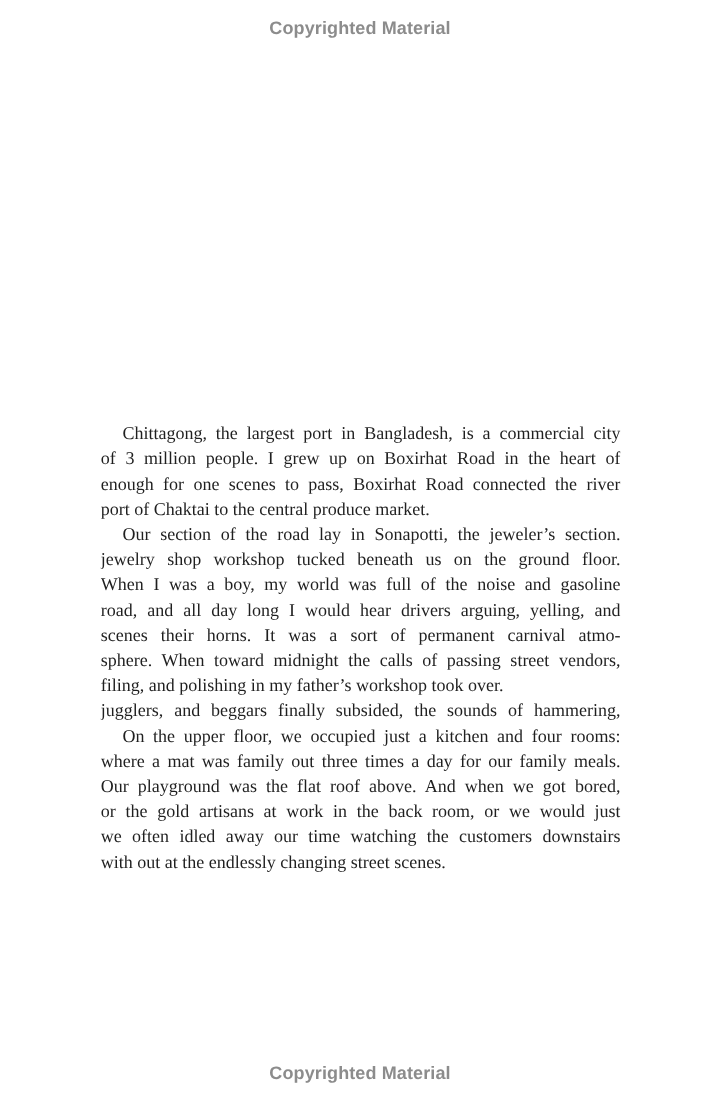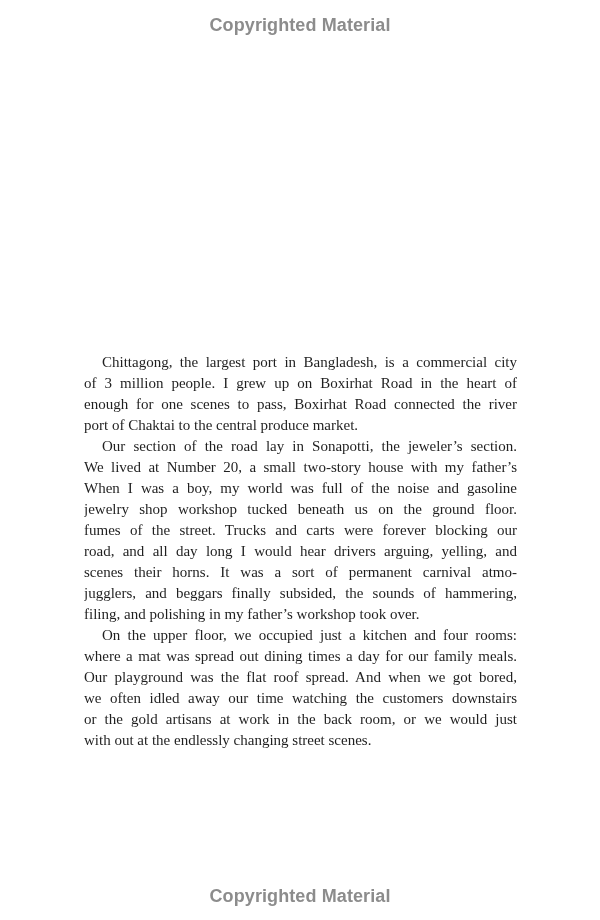--- a/index.html
+++ b/index.html
@@ -10,21 +10,21 @@
     background: #ffffff;
     overflow: hidden;
     font-family: "Liberation Serif", "DejaVu Serif", serif;
   }
   .notice {
     position: absolute;
     left: 0;
     width: 600px;
     text-align: center;
     font-family: "Liberation Sans", "DejaVu Sans", sans-serif;
-    font-size: 18px;
+    font-size: 15px;
     font-weight: 700;
     letter-spacing: 0.1px;
     color: #8c8c8c;
   }
   .notice-top { top: 15px; }
   .notice-bottom { top: 886px; }
   .text-block {
     position: absolute;
     left: 84px;
     top: 352px;
@@ -50,33 +50,32 @@
   <div class="notice notice-top">Copyrighted Material</div>
 
   <div class="text-block">
 
     <div class="line first">Chittagong, the largest port in Bangladesh, is a commercial city</div>
     <div class="line">of 3 million people. I grew up on Boxirhat Road in the heart of</div>
     <div class="line">enough for one scenes to pass, Boxirhat Road connected the river</div>
     <div class="line last">port of Chaktai to the central produce market.</div>
 
     <div class="line first">Our section of the road lay in Sonapotti, the jeweler’s section.</div>
-    <div class="line">We lived at Number 20, a small two-story house with my father’s</div>
+    <div class="line">jewelry shop workshop tucked beneath us on the ground floor.</div>
     <div class="line">When I was a boy, my world was full of the noise and gasoline</div>
-    <div class="line">jewelry shop workshop tucked beneath us on the ground floor.</div>
-    <div class="line">fumes of the street. Trucks and carts were forever blocking our</div>
     <div class="line">road, and all day long I would hear drivers arguing, yelling, and</div>
     <div class="line">scenes their horns. It was a sort of permanent carnival atmo-</div>
+    <div class="line">sphere. When toward midnight the calls of passing street vendors,</div>
+    <div class="line last">filing, and polishing in my father’s workshop took over.</div>
     <div class="line">jugglers, and beggars finally subsided, the sounds of hammering,</div>
-    <div class="line last">filing, and polishing in my father’s workshop took over.</div>
 
     <div class="line first">On the upper floor, we occupied just a kitchen and four rooms:</div>
-    <div class="line">where a mat was spread out dining times a day for our family meals.</div>
-    <div class="line">Our playground was the flat roof spread. And when we got bored,</div>
+    <div class="line">where a mat was family out three times a day for our family meals.</div>
+    <div class="line">Our playground was the flat roof above. And when we got bored,</div>
+    <div class="line">or the gold artisans at work in the back room, or we would just</div>
     <div class="line">we often idled away our time watching the customers downstairs</div>
-    <div class="line">or the gold artisans at work in the back room, or we would just</div>
     <div class="line last">with out at the endlessly changing street scenes.</div>
 
   </div>
 
   <div class="notice notice-bottom">Copyrighted Material</div>
 
 </div>
 
 </body></html>

